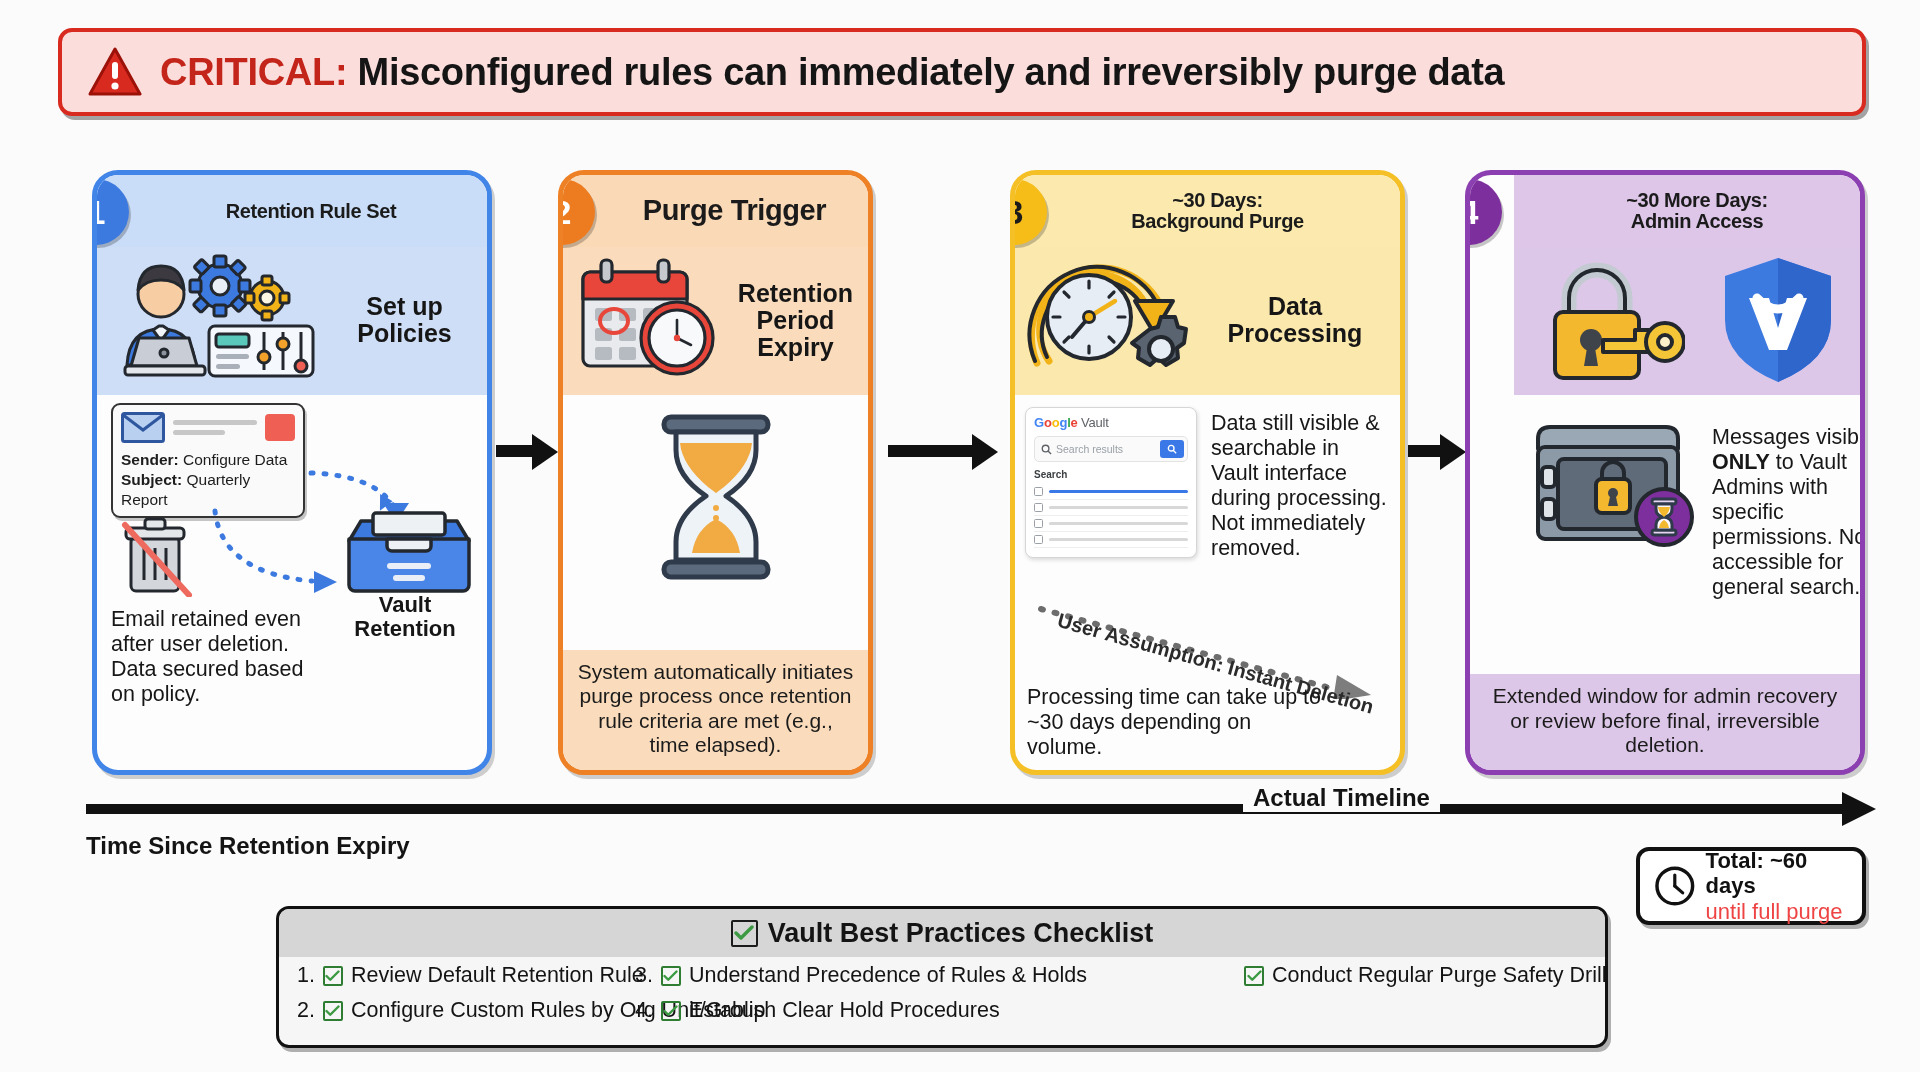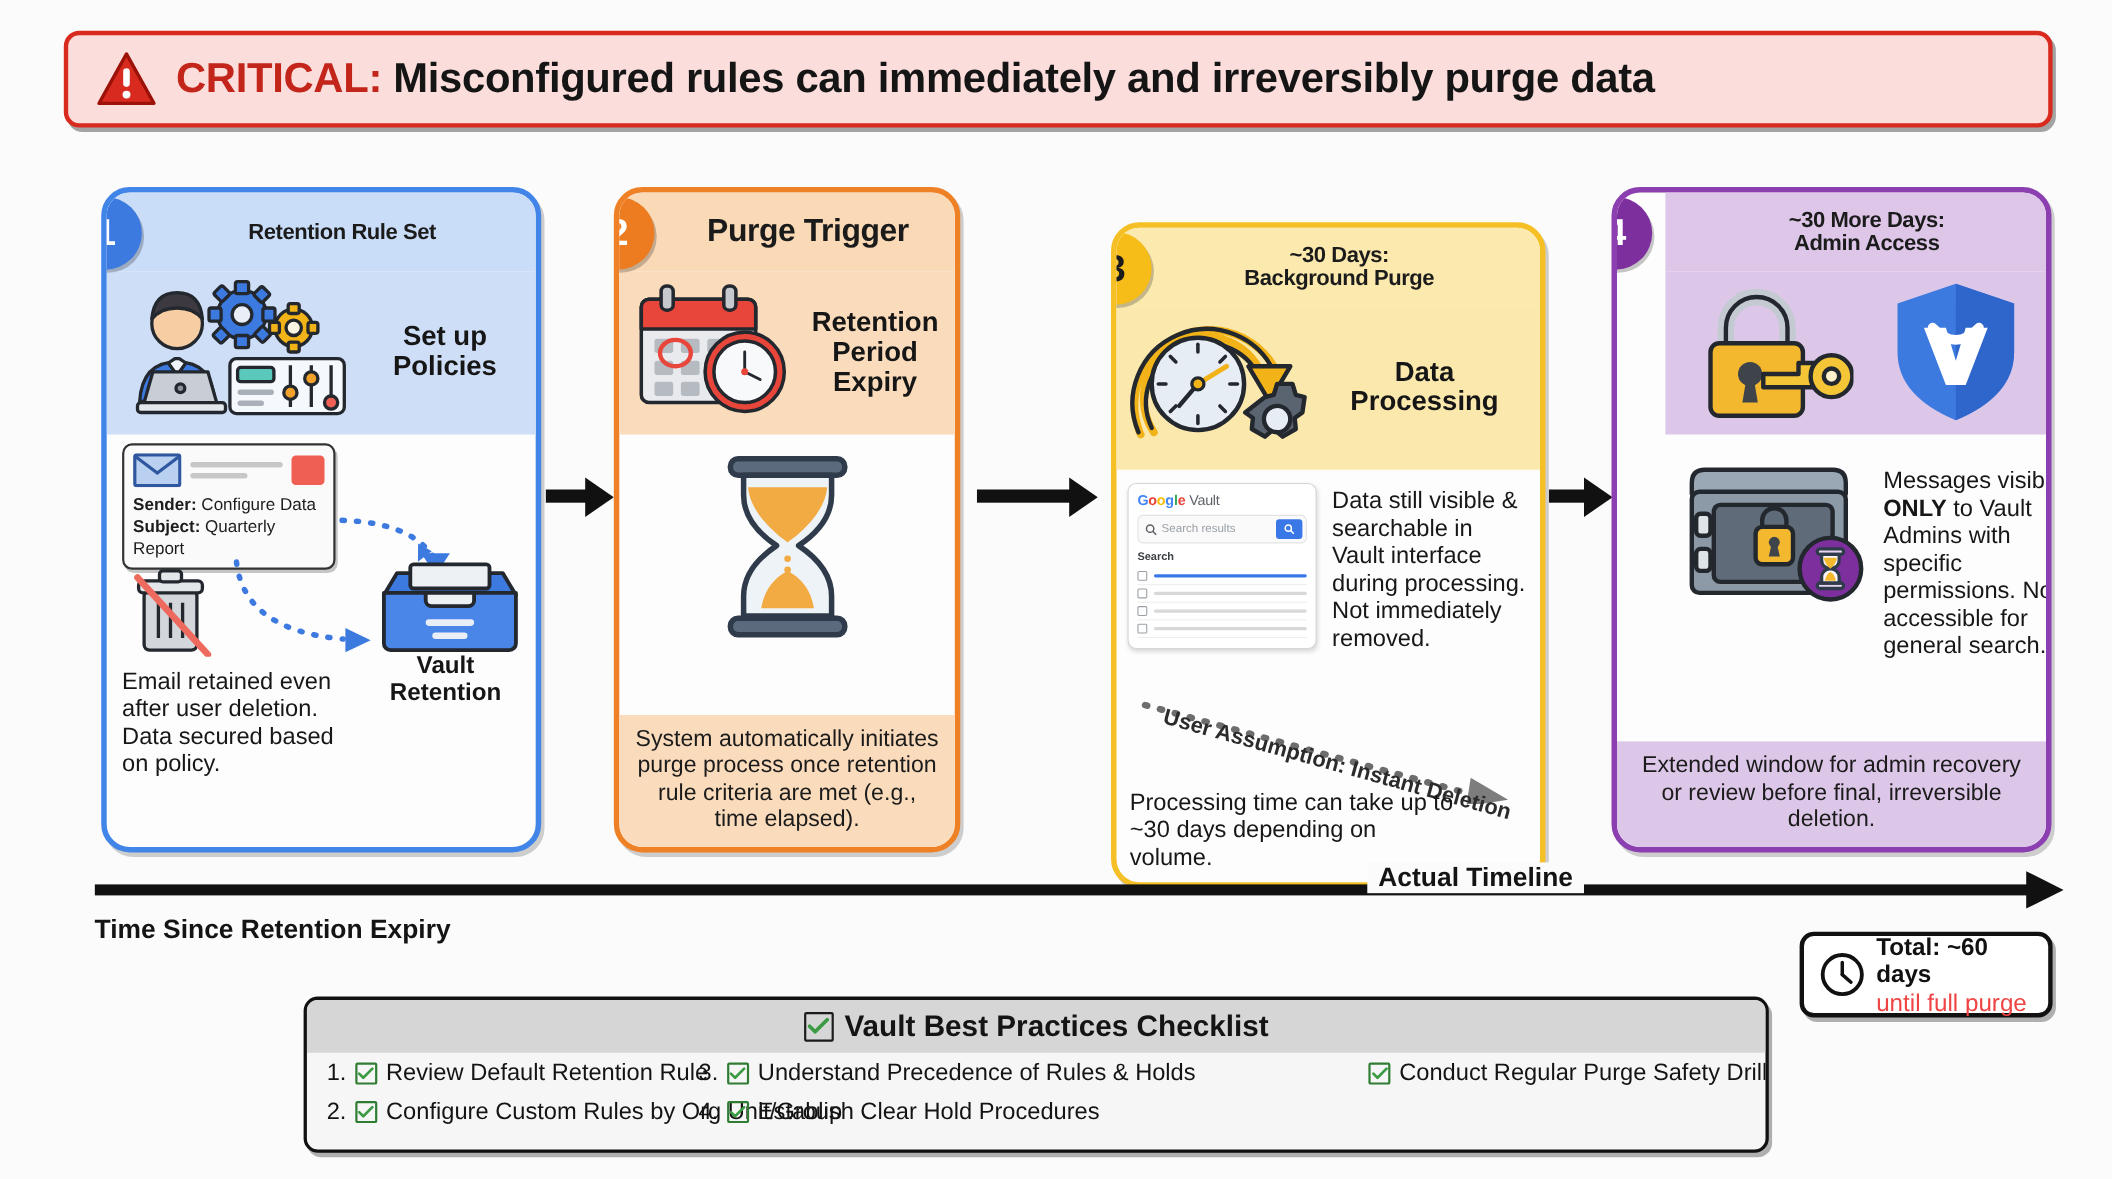--- a/index.html
+++ b/index.html
@@ -27,21 +27,21 @@
 
   
   .card {
     position: absolute; top: 170px; height: 605px;
     border-radius: 26px; border-width: 5px; border-style: solid;
     background: #fdfdfd; overflow: hidden;
     box-shadow: 3px 4px 0 rgba(0,0,0,.18);
   }
   .card.c1 { left: 92px;  width: 400px; border-color: #4285e8; }
   .card.c2 { left: 558px; width: 315px; border-color: #ee8025; }
-  .card.c3 { left: 1010px;width: 395px; border-color: #f5c026; margin-top: 32px; }
+  .card.c3 { left: 1010px;width: 395px; border-color: #f5c026; }
   .card.c4 { left: 1465px;width: 400px; border-color: #8b3fb0; padding-left: 44px; }
 
   .card-head {
     height: 72px; display: flex; align-items: center; justify-content: center;
     padding: 0 10px 0 48px; text-align: center;
   }
   .card.c1 .card-head { background: #c9dcf8; }
   .card.c2 .card-head { background: #fad9b6; }
   .card.c3 .card-head { background: #fbe9ae; }
   .card.c4 .card-head { background: #ddc6e8; }

